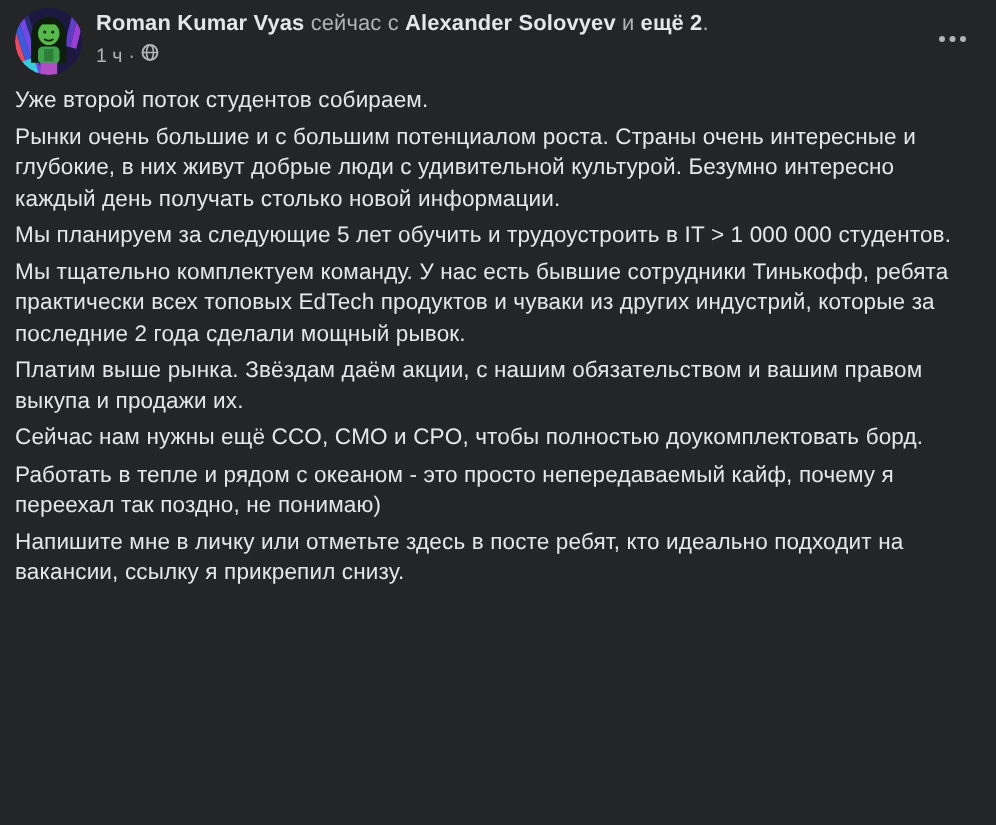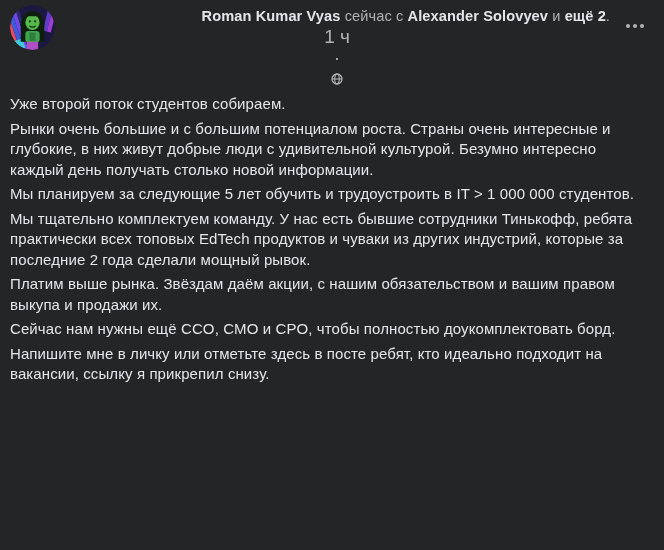--- a/index.html
+++ b/index.html
@@ -9,21 +9,20 @@
     height: 550px;
     background: #242526;
     font-family: "Liberation Sans", "DejaVu Sans", sans-serif;
     color: #e4e6eb;
     overflow: hidden;
   }
   .header {
     display: flex;
     align-items: flex-start;
     padding: 5px 12px 0 10px;
-    text-align: right;
   }
   .avatar-wrap {
     width: 45px;
     height: 45px;
     flex: none;
     border-radius: 50%;
     overflow: hidden;
     cursor: pointer;
   }
   .avatar-wrap svg { display: block; width: 100%; height: 100%; }
@@ -35,27 +34,26 @@
   .name-line {
     font-size: 14.6px;
     line-height: 19px;
     color: #e4e6eb;
     letter-spacing: 0.1px;
   }
   .name-line .bold { font-weight: 700; cursor: pointer; }
   .name-line .muted { color: #b0b3b8; font-weight: 400; }
   .meta-line {
     margin-top: 2px;
-    font-size: 19px;
+    font-size: 13px;
     line-height: 17px;
     color: #b0b3b8;
     display: flex;
     align-items: center;
     gap: 4px;
-    flex-direction: column;
   }
   .meta-line .time { cursor: pointer; }
   .globe { display: inline-block; }
   .more-btn {
     flex: none;
     width: 34px;
     height: 26px;
     margin-top: 8px;
     margin-left: 8px;
     display: flex;
@@ -146,14 +144,15 @@
   </div>
 </div>
 
 <div class="post-body">
   <p>Уже второй поток студентов собираем.</p>
   <p>Рынки очень большие и с большим потенциалом роста. Страны очень интересные и глубокие, в них живут добрые люди с удивительной культурой. Безумно интересно каждый день получать столько новой информации.</p>
   <p>Мы планируем за следующие 5 лет обучить  и трудоустроить в IT &gt; 1 000 000 студентов.</p>
   <p>Мы тщательно комплектуем команду. У нас есть бывшие сотрудники Тинькофф, ребята практически всех топовых EdTech продуктов и чуваки из других индустрий, которые за последние 2 года сделали мощный рывок.</p>
   <p>Платим выше рынка. Звёздам даём акции, с нашим обязательством и вашим правом выкупа и продажи их.</p>
   <p>Сейчас нам нужны ещё CCO, CMO и CPO, чтобы полностью доукомплектовать борд.</p>
+  <p>Работать в тепле и рядом с океаном - это просто непередаваемый кайф, почему я переехал так поздно, не понимаю)</p>
   <p>Напишите мне в личку или отметьте здесь в посте ребят, кто идеально подходит на вакансии, ссылку я прикрепил снизу.</p>
 </div>
 
 </body></html>

